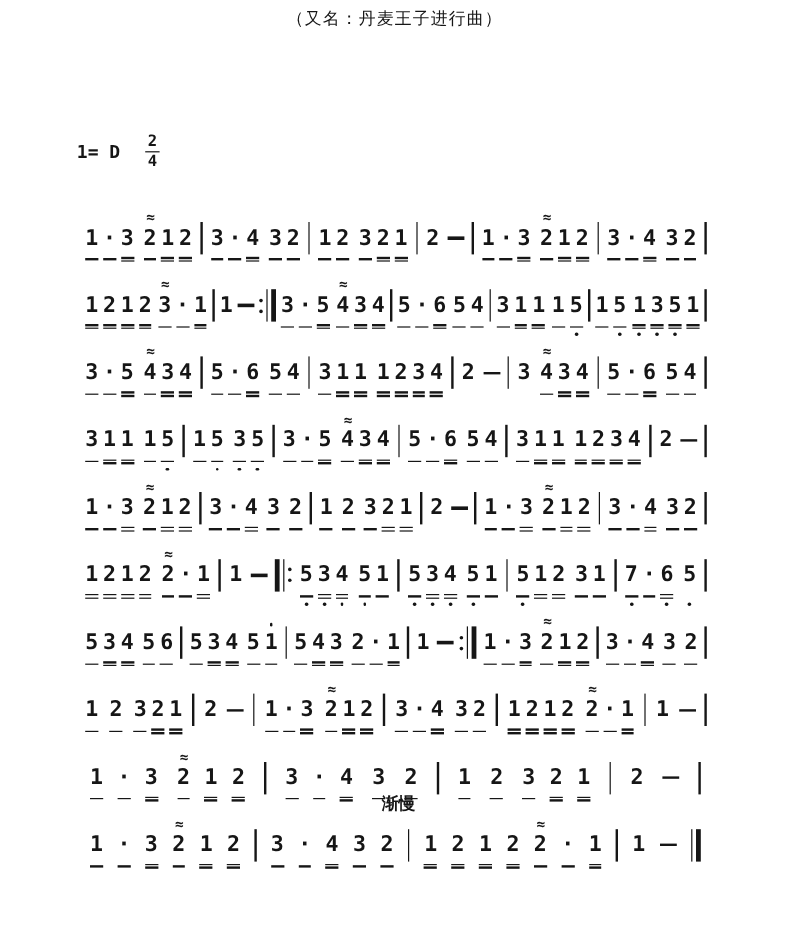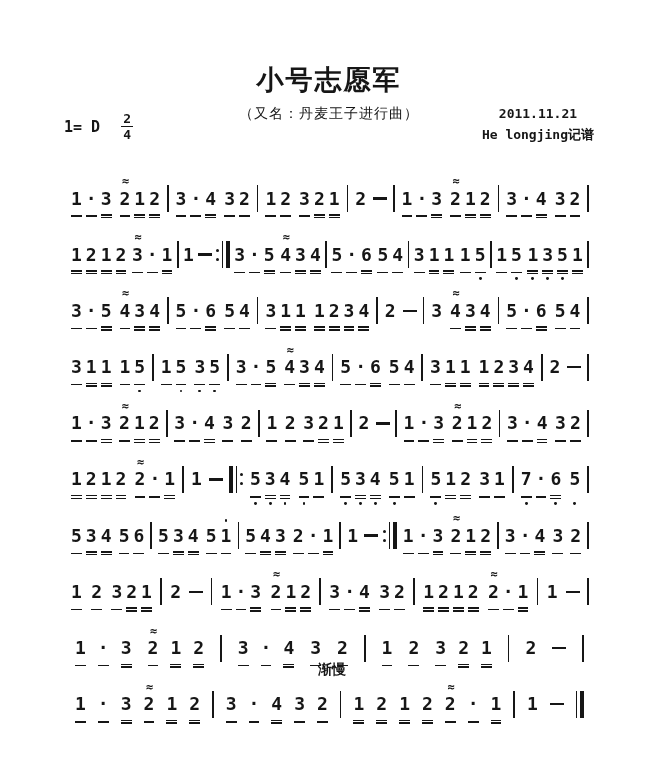--- a/index.html
+++ b/index.html
@@ -41,35 +41,30 @@
   .rdots{display:flex;flex-direction:column;justify-content:center;gap:6px;height:27px;}
   .rdots .odot{width:3px;height:3px;}
   .dash{width:14px;height:2.6px;background:#161616;}
   .annotation{position:absolute;top:-17px;left:50.5%;transform:translateX(-50%);
          font-family:"DejaVu Serif",serif;font-size:14px;font-weight:700;white-space:nowrap;text-align:right;}
 </style>
 </head>
 <body>
 
 <div class="page">
-  <div class="title">小号志愿军</div>
   <div class="subtitle">（又名：丹麦王子进行曲）</div>
 
   <div class="keysig">
     <span>1= D</span>
     <span class="frac">
       <span class="num">2</span>
       <span class="den">4</span>
     </span>
   </div>
 
-  <div class="credits">
-    <div>2011.11.21</div>
-    <div>He longjing记谱</div>
-  </div>
 
   <div class="score">
       <div class="line">
         <div class="group">
           <div class="cell">
             <div class="slot s-top"></div>
             <div class="slot s-main">
               <div class="digit">1</div>
             </div>
             <div class="slot s-lines">

